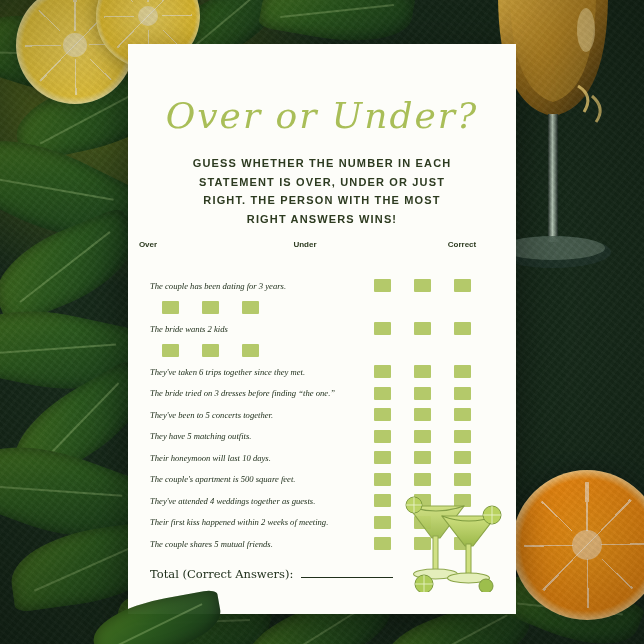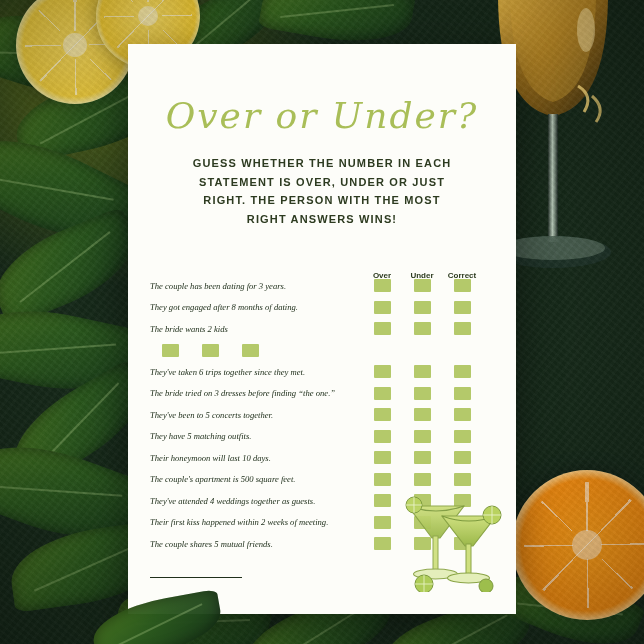--- a/index.html
+++ b/index.html
@@ -147,25 +147,25 @@
     font-weight: 700;
     letter-spacing: 1.15px;
     line-height: 1.72;
     color: #2d3b20;
     text-transform: uppercase;
   }
 
   
   .col-head {
     position: absolute;
-    top: 227px;
+    top: 196px;
     left: 0;
     width: 100%;
     display: flex;
-    justify-content: flex-end;
+    justify-content: space-between;
     padding-right: 34px;
     box-sizing: border-box;
   }
   .col-head span {
     width: 40px;
     text-align: center;
     font-size: 8px;
     font-weight: 700;
     color: #2d3b20;
     font-family: "Liberation Sans", sans-serif;
@@ -332,21 +332,20 @@
               </div>
               <div class="chk">
                 <i></i>
               </div>
               <div class="chk">
                 <i></i>
               </div>
             </div>
           </div>
           <div class="row">
-            <div class="row-text">They got engaged after 8 months of dating.</div>
             <div class="boxes">
               <div class="chk">
                 <i></i>
               </div>
               <div class="chk">
                 <i></i>
               </div>
               <div class="chk">
                 <i></i>
               </div>
@@ -501,20 +500,21 @@
                 <i></i>
               </div>
               <div class="chk">
                 <i></i>
               </div>
             </div>
           </div>
         </div>
 
       <div class="total">
+        <span class="total-label">Total (Correct Answers):</span>
         <span class="total-rule"></span>
       </div>
 
       <svg class="cocktail" viewBox="0 0 132 112">
         <defs>
           <linearGradient id="drink" x1="0" y1="0" x2="0" y2="1">
             <stop offset="0%" stop-color="#cfe07f"></stop>
             <stop offset="100%" stop-color="#9bb84a"></stop>
           </linearGradient>
         </defs>

